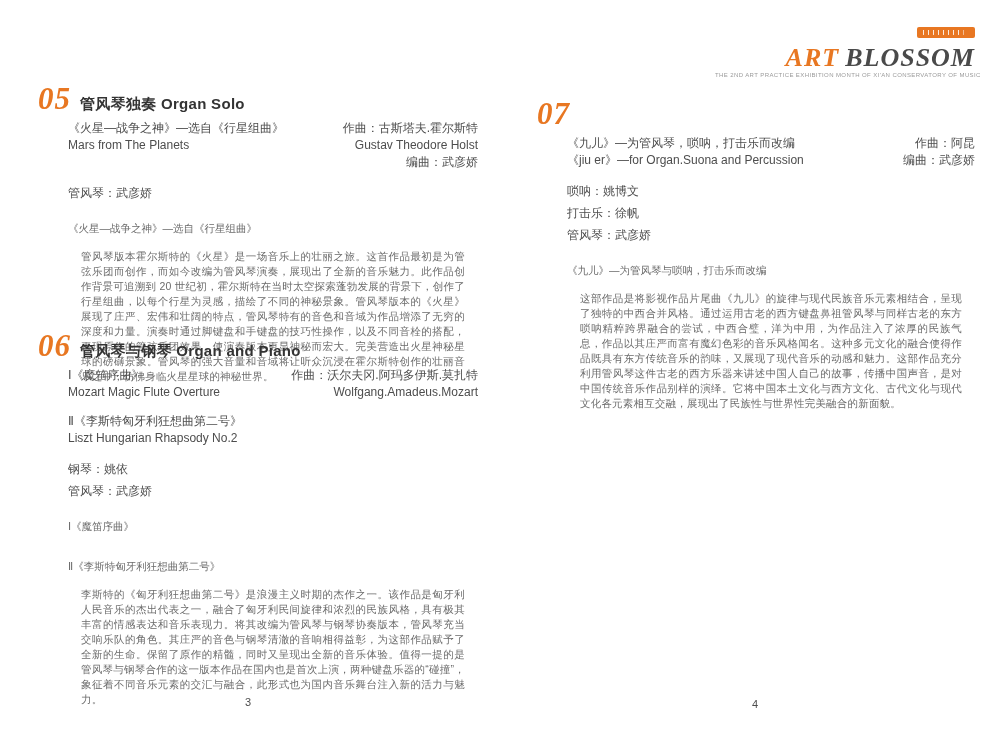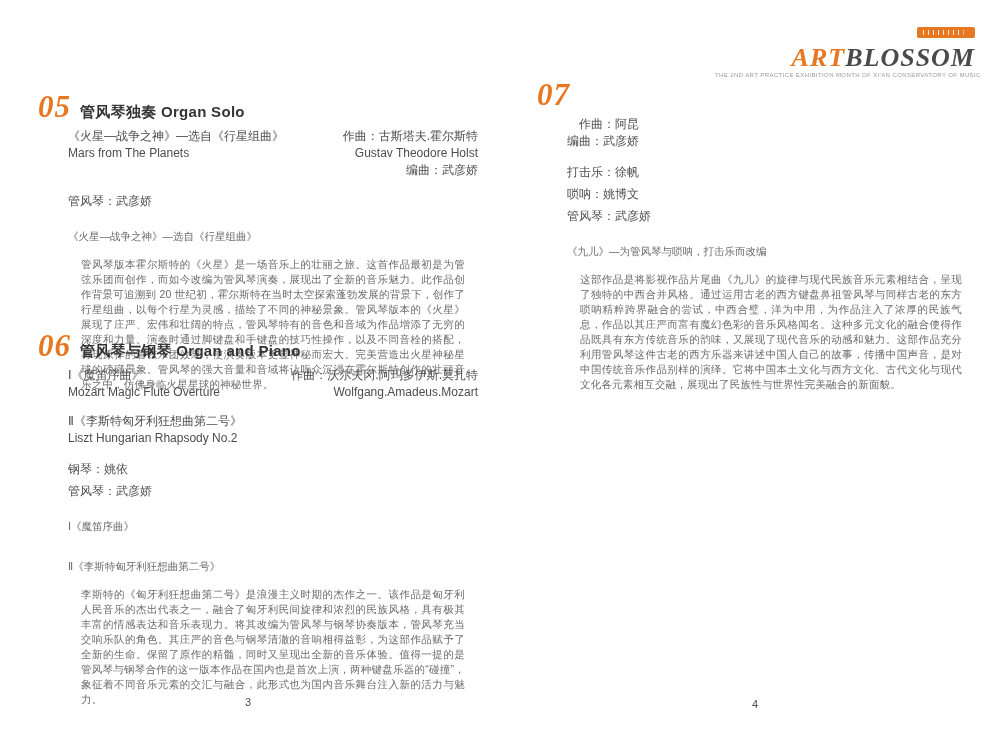--- a/index.html
+++ b/index.html
@@ -36,42 +36,42 @@
   .brand-title {
     font-family: "Liberation Serif", "DejaVu Serif", serif;
     font-style: italic;
     font-weight: bold;
     font-size: 26px;
     line-height: 1;
     letter-spacing: 1px;
     color: #4a4a4a;
     white-space: nowrap;
   }
-  .brand-title .art { color: #e87722; }
+  .brand-title .art { color: #e87722; margin-right: 6px; }
   .brand-cn {
     margin-top: 3px;
     font-size: 11.5px;
     font-weight: bold;
     letter-spacing: 0.5px;
     color: #e87722;
     white-space: nowrap;
   }
   .brand-en {
     margin-top: 1px;
     font-size: 6px;
     letter-spacing: 0.4px;
     color: #9a9a9a;
     white-space: nowrap;
   }
 
   
   .sec { position: absolute; }
-  #sec05 { left: 38px; top: 91px;  width: 440px; }
+  #sec05 { left: 38px; top: 83px;  width: 440px; }
   #sec06 { left: 38px; top: 330px; width: 440px; }
-  #sec07 { left: 537px; top: 79px; width: 438px; }
+  #sec07 { left: 537px; top: 98px; width: 438px; }
 
   .sec-head {
     display: flex;
     align-items: baseline;
   }
   .sec-num {
     font-family: "Liberation Serif", "DejaVu Serif", serif;
     font-style: italic;
     font-weight: bold;
     font-size: 31px;
@@ -201,28 +201,32 @@
       </div>
     </div>
   </section>
 
   <section class="sec" id="sec07">
     <div class="sec-head">
       <span class="sec-num">07</span>
     </div>
     <div class="sec-body">
       <div class="piece-row">
+        <div class="piece-left">
+          <div>《九儿》—为管风琴，唢呐，打击乐而改编</div>
+          <div>《jiu er》—for Organ.Suona and Percussion</div>
+        </div>
         <div class="piece-right">
           <div>作曲：阿昆</div>
           <div>编曲：武彦娇</div>
         </div>
       </div>
       <div class="performers">
+        <div class="perf-line">唢呐：姚博文</div>
         <div class="perf-line">打击乐：徐帆</div>
-        <div class="perf-line">唢呐：姚博文</div>
         <div class="perf-line">管风琴：武彦娇</div>
       </div>
       <div class="note">
         <div class="note-title">《九儿》—为管风琴与唢呐，打击乐而改编</div>
         <p class="note-body">这部作品是将影视作品片尾曲《九儿》的旋律与现代民族音乐元素相结合，呈现了独特的中西合并风格。通过运用古老的西方键盘鼻祖管风琴与同样古老的东方唢呐精粹跨界融合的尝试，中西合璧，洋为中用，为作品注入了浓厚的民族气息，作品以其庄严而富有魔幻色彩的音乐风格闻名。这种多元文化的融合使得作品既具有东方传统音乐的韵味，又展现了现代音乐的动感和魅力。这部作品充分利用管风琴这件古老的西方乐器来讲述中国人自己的故事，传播中国声音，是对中国传统音乐作品别样的演绎。它将中国本土文化与西方文化、古代文化与现代文化各元素相互交融，展现出了民族性与世界性完美融合的新面貌。</p>
       </div>
     </div>
   </section>
 
   <div class="page-num" id="pn3">3</div>

